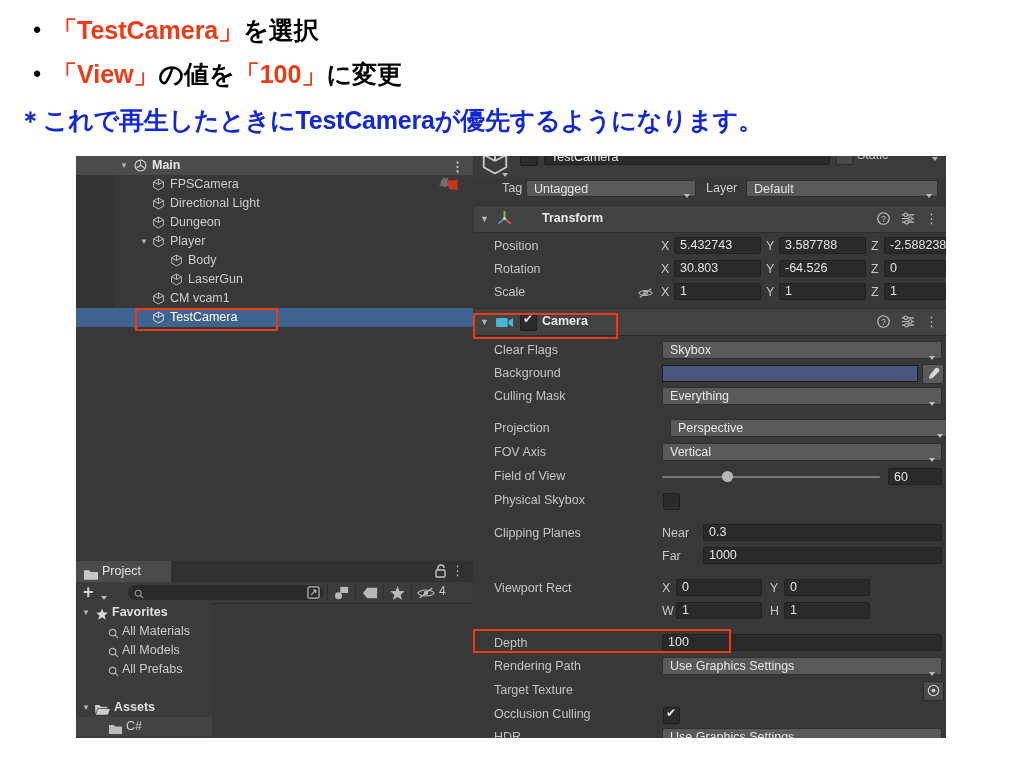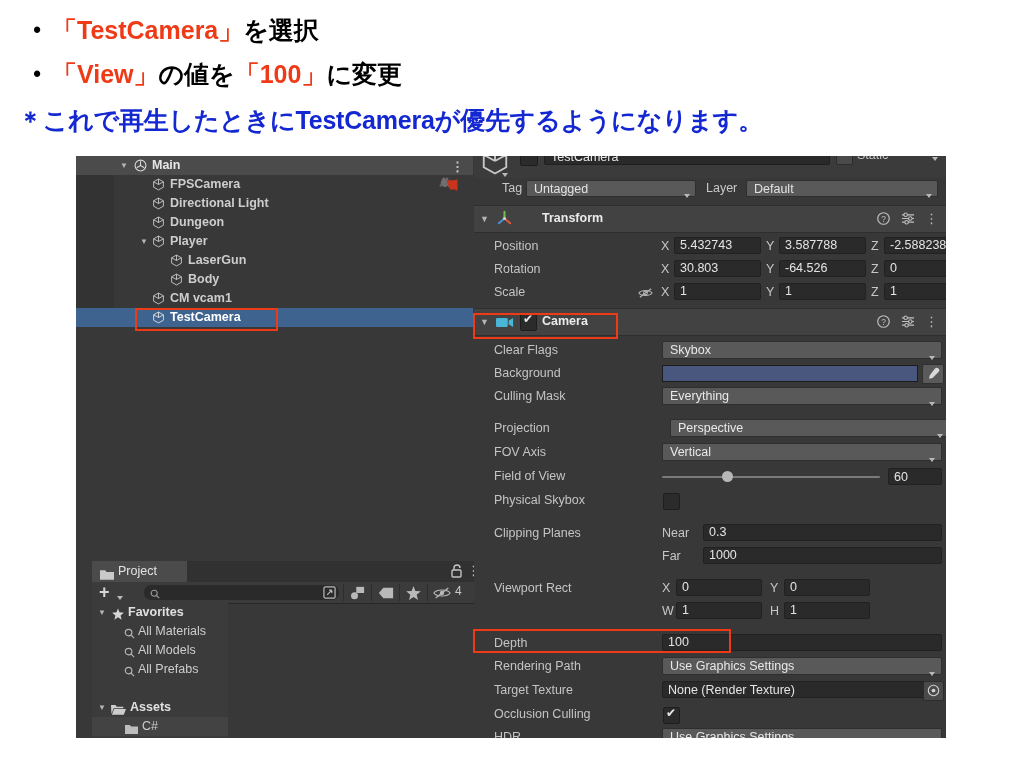--- a/index.html
+++ b/index.html
@@ -35,35 +35,35 @@
     background:#383838; overflow:hidden;
     font-size:12.5px; color:#d2d2d2;
   }
   .panel { position:absolute; }
 
   
   #hierarchy { left:0; top:0; width:397px; height:405px; background:#383838; }
   #hier-rows { position:absolute; left:0; top:0; width:397px; }
   .hrow {
     position:relative; height:19px; line-height:19px;
-    white-space:nowrap; color:#cdcdcd; font-size:12.5px;font-weight:bold;
+    white-space:nowrap; color:#cdcdcd; font-size:12.5px;
   }
   .hrow.sel { background:#3f638f; color:#fff; }
   .hrow.hdr { background:#4b4b4b; color:#e6e6e6; font-weight:bold; }
   .hrow .twist {
     position:absolute; width:12px; text-align:center; top:0;
     color:#b4b4b4; font-size:8px;
   }
   .hrow .gicon { position:absolute; top:3px; width:13px; height:13px; }
   .hrow .lbl { position:absolute; top:0; }
   #hier-empty { position:absolute; left:0; top:171px; width:397px; height:234px; background:#383838; }
   #hier-gutter { position:absolute; left:0; top:19px; width:38px; height:386px; background:#333333; }
 
   
-  #project { left:16px; top:405px; width:397px; height:177px; background:#383838; }
+  #project { left:0; top:405px; width:397px; height:177px; background:#383838; }
   #proj-tabbar { position:absolute; left:0; top:0; width:397px; height:21px; background:#313131; }
   #proj-tab {
     position:absolute; left:0; top:0; width:95px; height:21px;
     background:#4b4b4b; color:#e3e3e3; font-size:12.5px; line-height:21px;
   }
   #proj-tab .ficon { position:absolute; left:8px; top:5px; }
   #proj-tab .tlbl { position:absolute; left:26px; top:0; }
   #proj-tabbar .lock { position:absolute; right:26px; top:3px; }
   #proj-tabbar .kebab { position:absolute; right:9px; top:2px; color:#c4c4c4; font-size:13px; line-height:15px; }
   #proj-toolbar { position:absolute; left:0; top:21px; width:397px; height:21px; background:#3b3b3b; border-bottom:1px solid #272727;}
@@ -258,30 +258,30 @@
           </span>
           <span class="lbl" style="left:94px;">Player</span>
         </div>
 
         <div class="hrow">
           <span class="gicon" style="left:94px;">
             <svg width="13" height="13" viewBox="0 0 24 24">
                 <path d="M12 2 L21 7 L21 17 L12 22 L3 17 L3 7 Z M12 2 L12 12 M12 12 L21 7 M12 12 L3 7" fill="none" stroke="#cfcfcf" stroke-width="1.6"></path>
               </svg>
           </span>
-          <span class="lbl" style="left:112px;">LaserGun</span>
+          <span class="lbl" style="left:112px;">Body</span>
         </div>
 
         <div class="hrow">
           <span class="gicon" style="left:94px;">
             <svg width="13" height="13" viewBox="0 0 24 24">
                 <path d="M12 2 L21 7 L21 17 L12 22 L3 17 L3 7 Z M12 2 L12 12 M12 12 L21 7 M12 12 L3 7" fill="none" stroke="#cfcfcf" stroke-width="1.6"></path>
               </svg>
           </span>
-          <span class="lbl" style="left:112px;">Body</span>
+          <span class="lbl" style="left:112px;">LaserGun</span>
         </div>
 
         <div class="hrow">
           <span class="gicon" style="left:76px;">
             <svg width="13" height="13" viewBox="0 0 24 24">
                 <path d="M12 2 L21 7 L21 17 L12 22 L3 17 L3 7 Z M12 2 L12 12 M12 12 L21 7 M12 12 L3 7" fill="none" stroke="#cfcfcf" stroke-width="1.6"></path>
               </svg>
           </span>
           <span class="lbl" style="left:94px;">CM vcam1</span>
         </div>
@@ -639,23 +639,20 @@
       <div class="row" style="top:499px;">
         <span class="rlabel">Rendering Path</span>
         <div class="wide-dd" style="left:188px; top:2px; width:280px;">
           <span>Use Graphics Settings</span>
           <span class="ddarrow"><span class="tri-down sm"></span></span>
         </div>
       </div>
 
       <div class="row" style="top:523px;">
         <span class="rlabel">Target Texture</span>
-        <div class="nf" style="left:188px; top:2px; width:280px; line-height:16px;">
-          <span>None (Render Texture)</span>
-        </div>
         <div class="objsel" style="left:449px; top:2px;">
           <svg width="13" height="13" viewBox="0 0 14 14" style="margin:2px 0 0 3px;">
             <circle cx="7" cy="7" r="5.6" fill="none" stroke="#d2d2d2" stroke-width="1.2"></circle>
             <circle cx="7" cy="7" r="2" fill="#d2d2d2"></circle>
           </svg>
         </div>
       </div>
 
       <div class="row" style="top:547px;">
         <span class="rlabel">Occlusion Culling</span>

